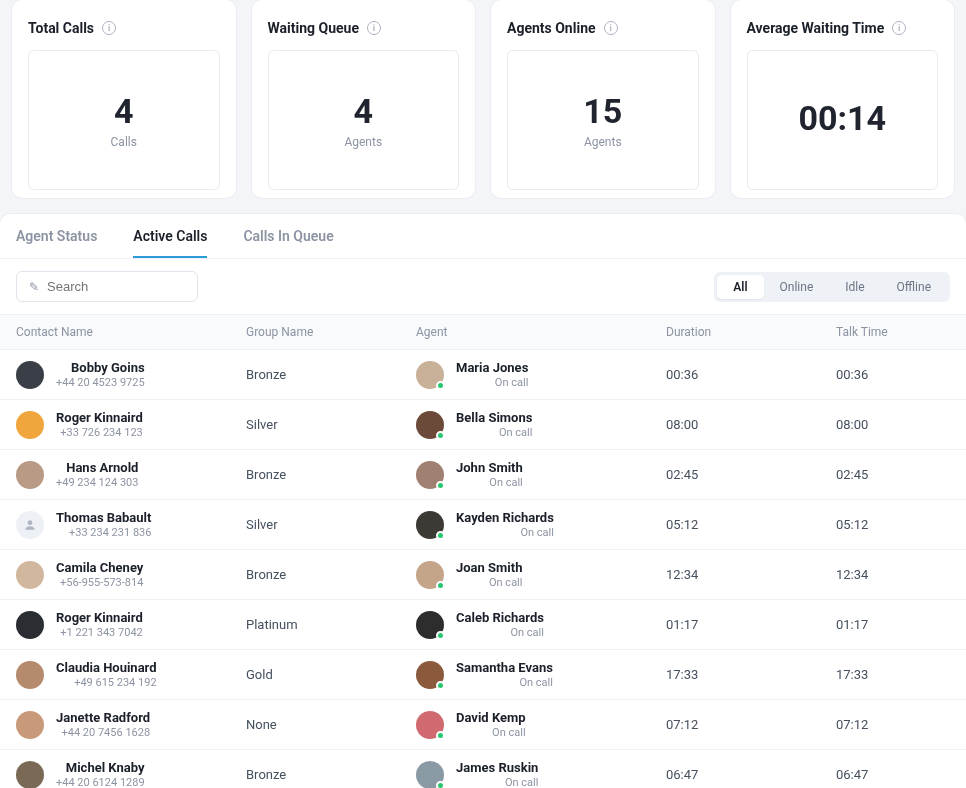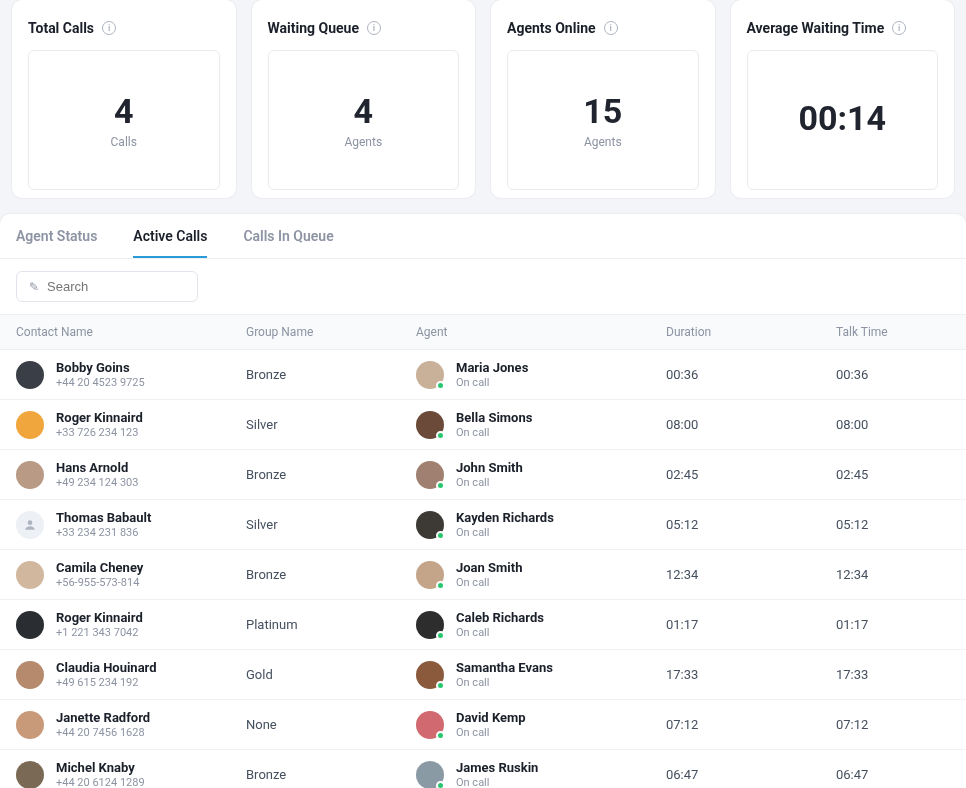--- a/index.html
+++ b/index.html
@@ -148,20 +148,21 @@
   display: grid;
   grid-template-columns: 230px 170px 250px 170px 1fr;
   padding: 10px 16px;
   border-bottom: 1px solid #f0f2f5;
   align-items: center;
 }
 .contact-cell, .agent-cell {
   display: flex;
   align-items: center;
   gap: 12px;
+  text-align: right;
 }
 .avatar {
   width: 28px;
   height: 28px;
   border-radius: 50%;
   background: #d4d9e1;
   flex-shrink: 0;
   position: relative;
   background-size: cover;
 }
@@ -249,20 +250,26 @@
       <div class="tab">Agent Status</div>
       <div class="tab active">Active Calls</div>
       <div class="tab">Calls In Queue</div>
     </div>
 
   <div class="toolbar">
     <div class="search">
       <span class="search-icon">✎</span>
       <input type="text" placeholder="Search" style="">
     </div>
+    <div class="filter-group" id="filters">
+        <div class="filter-btn active">All</div>
+        <div class="filter-btn">Online</div>
+        <div class="filter-btn">Idle</div>
+        <div class="filter-btn">Offline</div>
+      </div>
   </div>
 
   <div class="thead" id="thead">
       <div class="th">Contact Name</div>
       <div class="th">Group Name</div>
       <div class="th">Agent</div>
       <div class="th">Duration</div>
       <div class="th">Talk Time</div>
     </div>
   <div id="rows">

